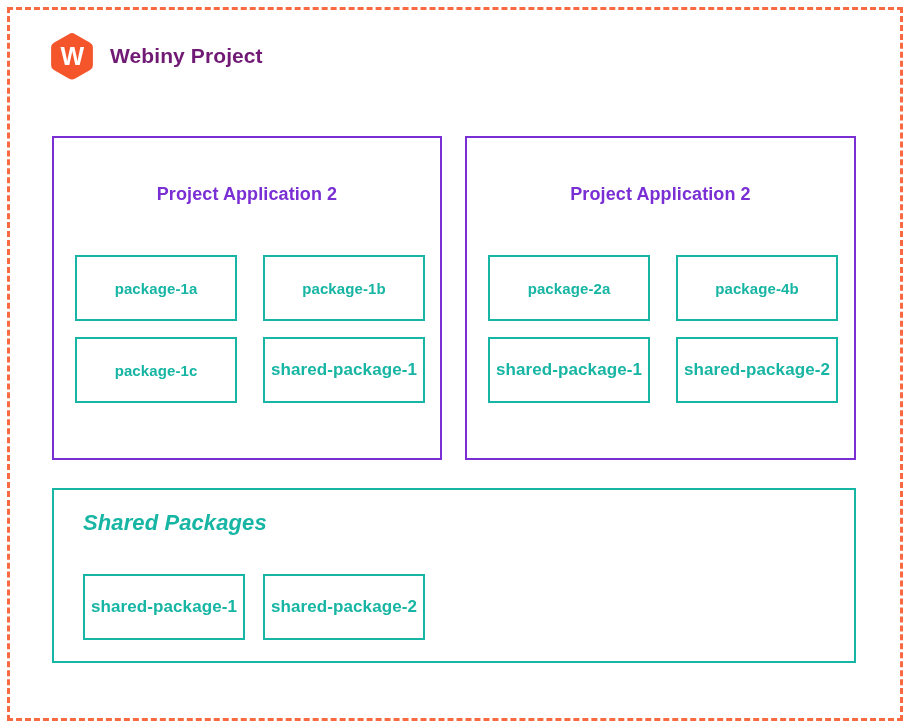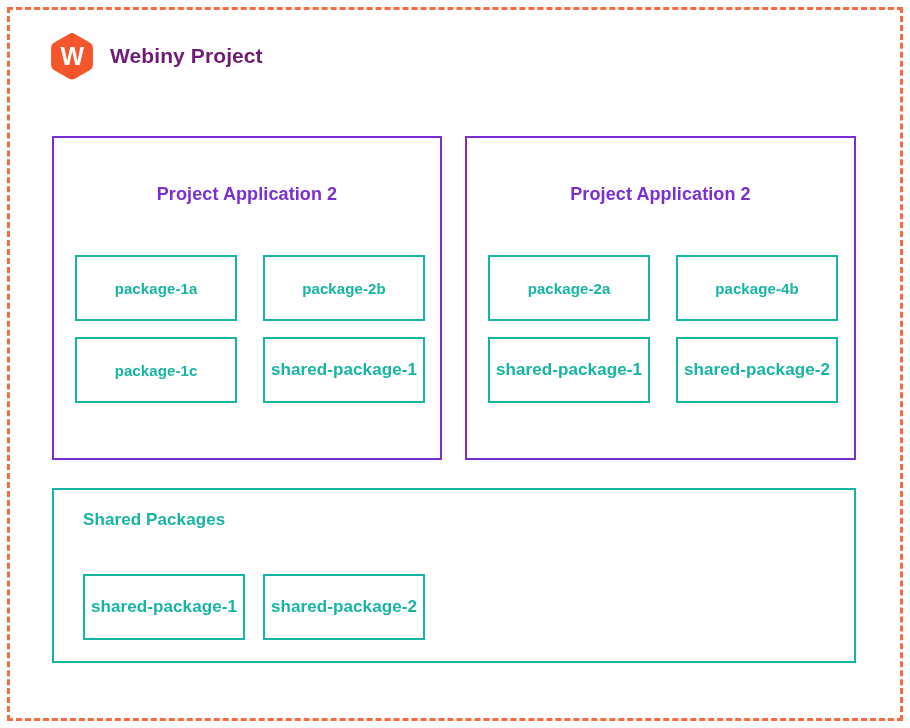--- a/index.html
+++ b/index.html
@@ -138,23 +138,24 @@
     height: 175px;
     box-sizing: border-box;
     border: 2px solid #17b5a3;
     background: #ffffff;
   }
   .shared-title {
     position: absolute;
     left: 29px;
     top: 20px;
     color: #17b5a3;
-    font-size: 17px;
-    font-weight: bold;
-    letter-spacing: 0.1px;
+    font-size: 22px;
+    font-weight: bold;
+    letter-spacing: 0.1px;
+    font-style: italic;
   }
   .shared-grid {
     position: absolute;
     left: 29px;
     top: 84px;
     display: flex;
     gap: 18px;
   }
 </style>
 </head>
@@ -171,21 +172,21 @@
       </svg>
       <span class="logo-letter">W</span>
     </div>
     <div class="header-title">Webiny Project</div>
   </div>
 
   <div class="app-box" id="app-box-1">
     <div class="app-title">Project Application 2</div>
     <div class="pkg-grid">
       <div class="pkg-box">package-1a</div>
-      <div class="pkg-box">package-2b</div>
+      <div class="pkg-box">package-1b</div>
       <div class="pkg-box">package-1c</div>
       <div class="pkg-box wide-label">shared-package-1</div>
     </div>
   </div>
 
   <div class="app-box" id="app-box-2">
     <div class="app-title">Project Application 2</div>
     <div class="pkg-grid">
       <div class="pkg-box">package-2a</div>
       <div class="pkg-box">package-4b</div>

